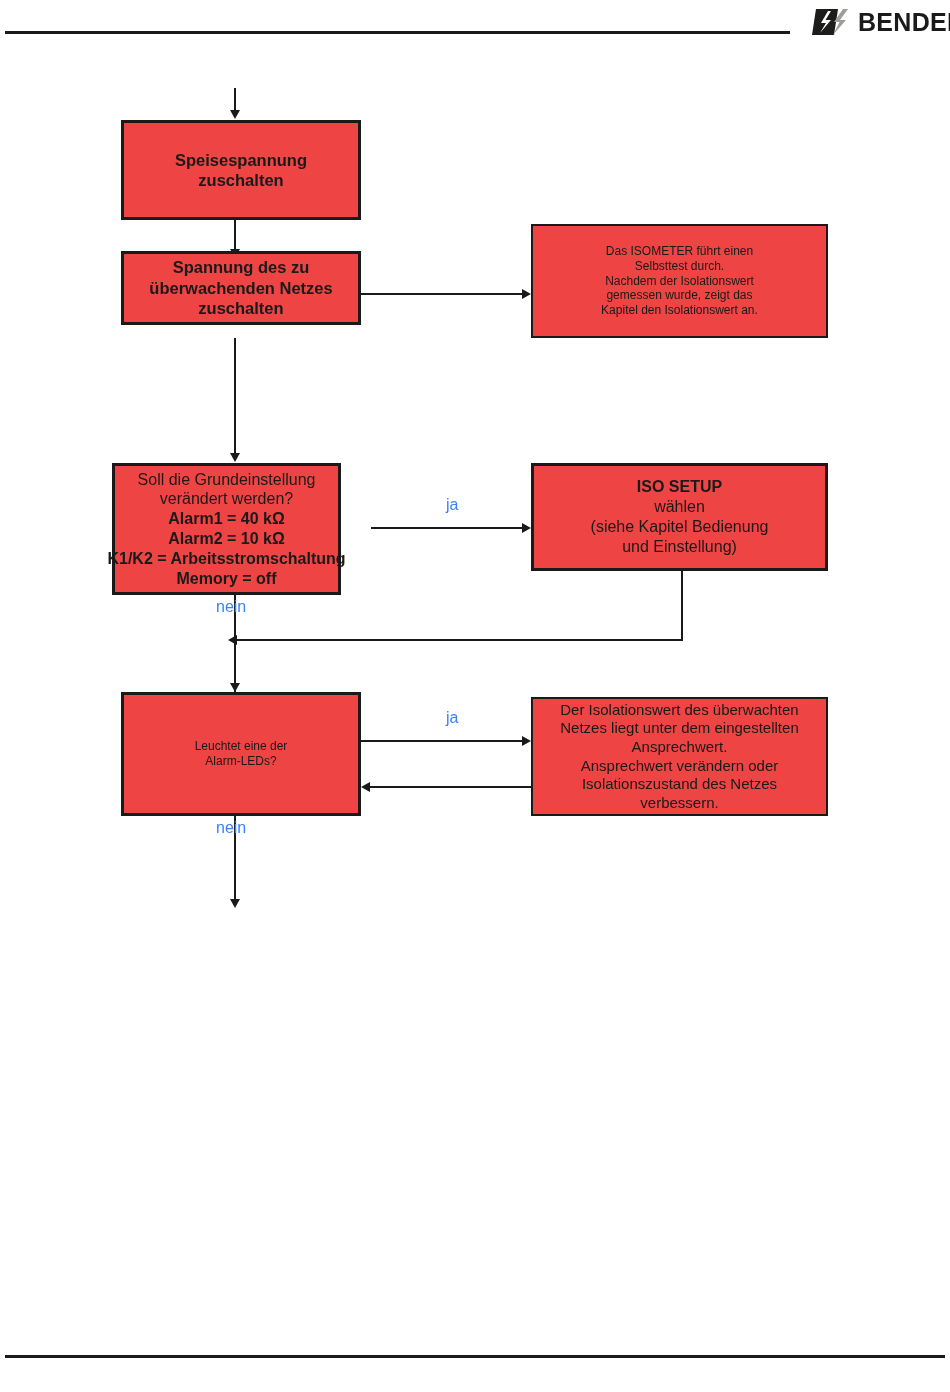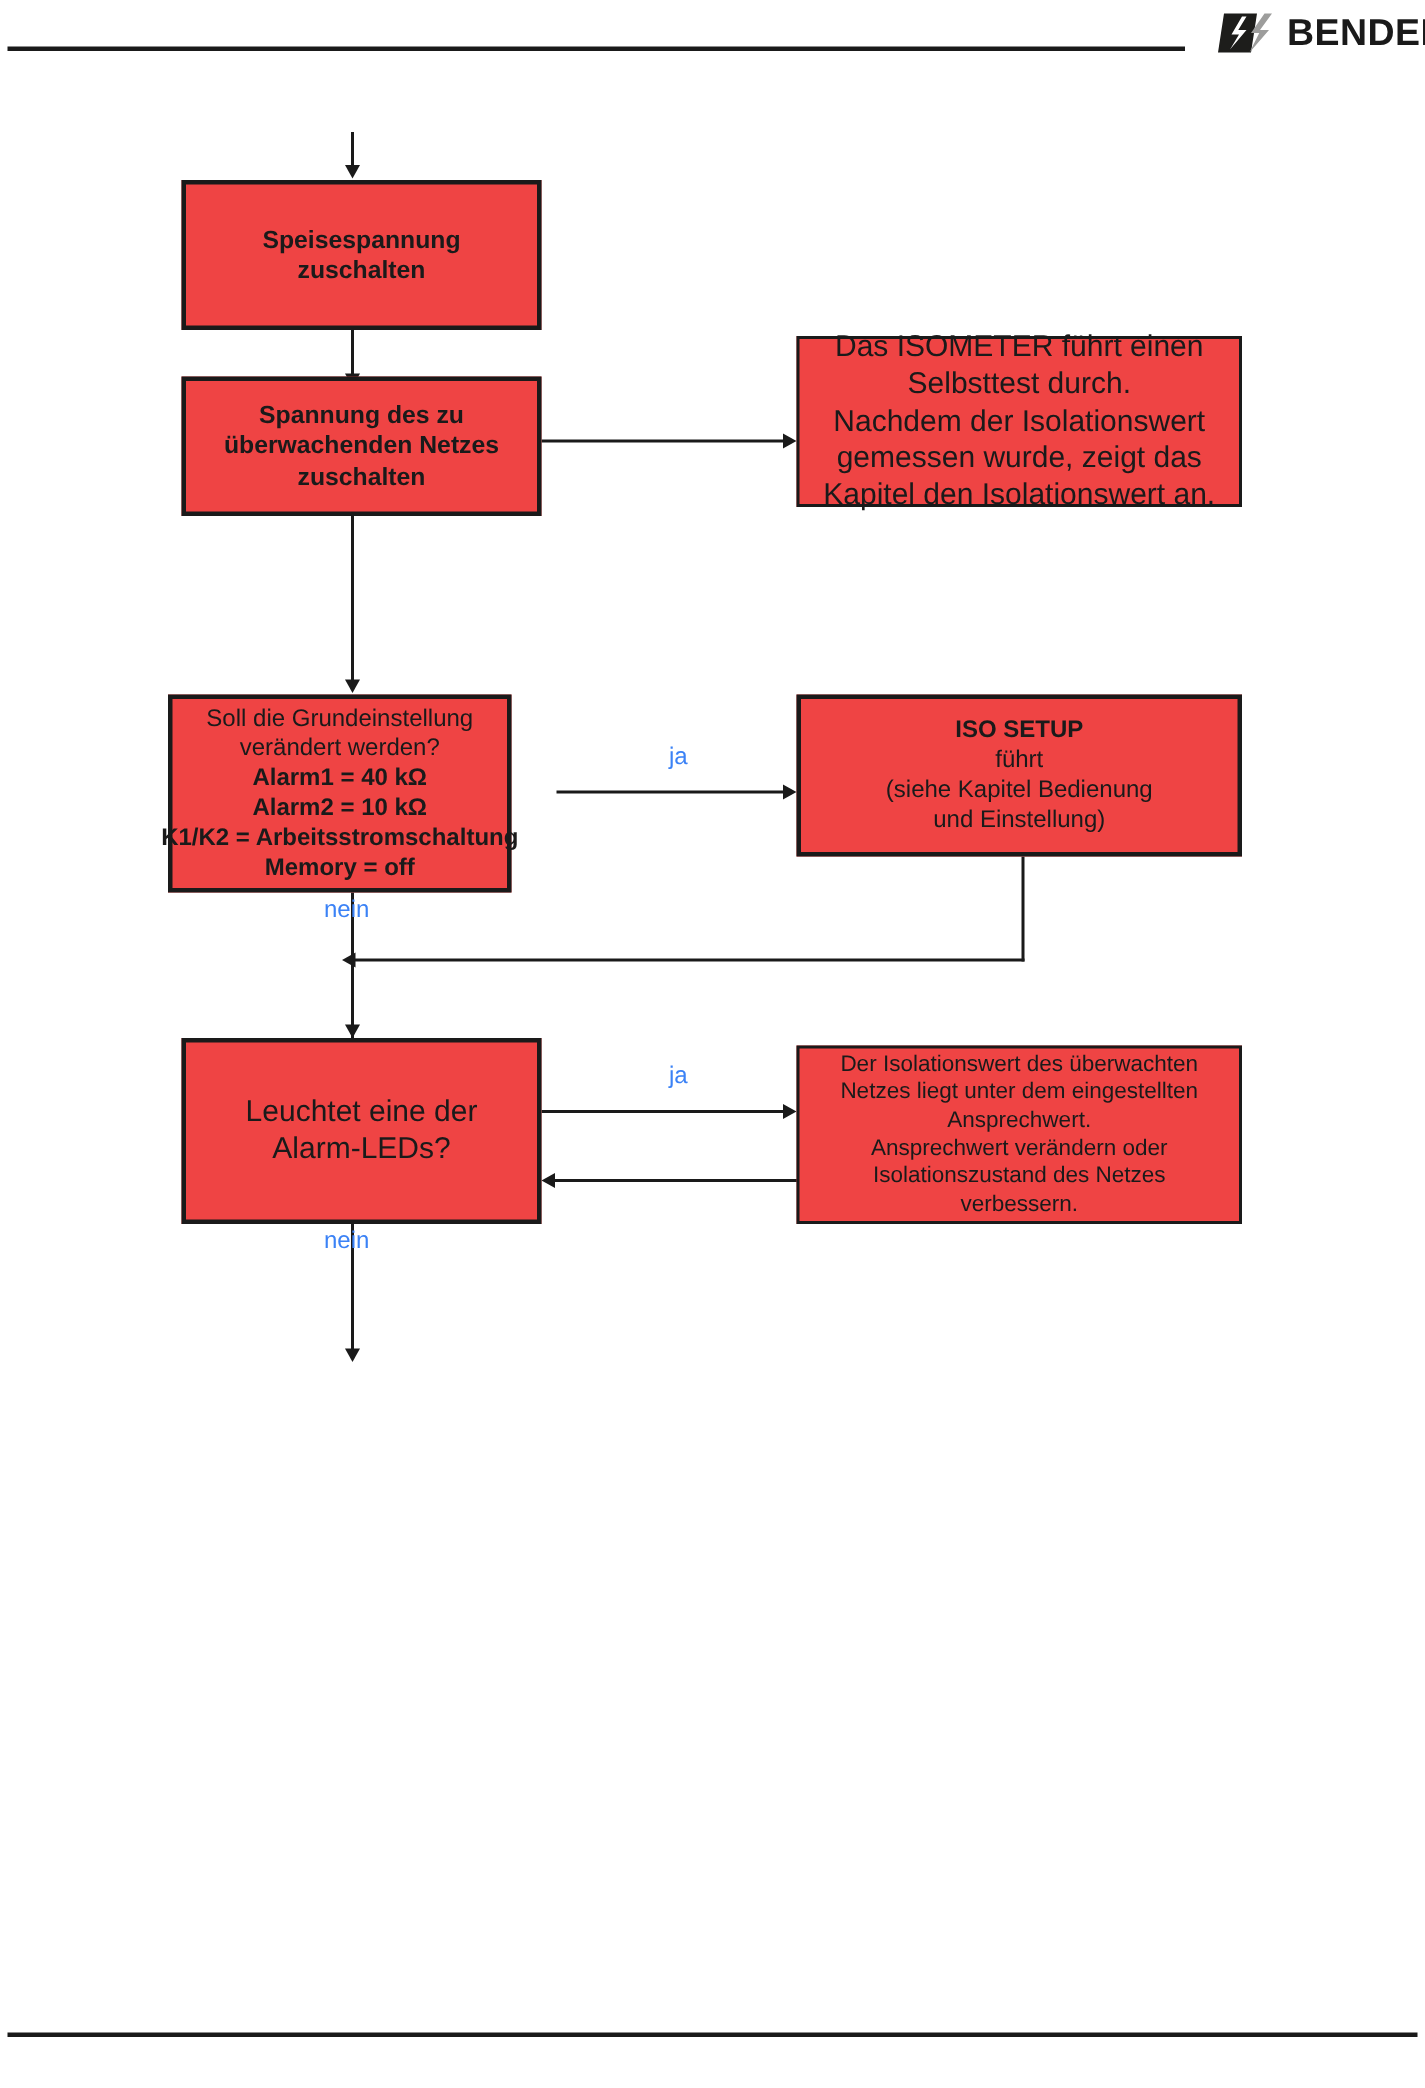--- a/index.html
+++ b/index.html
@@ -81,21 +81,21 @@
   .box-text {
     line-height: 1.24;
     padding: 0 6px;
   }
   .box-text .ln { display: block; white-space: nowrap; }
   .bold   { font-weight: bold; }
   .normal { font-weight: normal; }
 
   
   .t-bold-lg  { font-size: 16.5px; font-weight: bold; }
-  .t-reg-md   { font-size: 20px;  font-weight: normal; }
+  .t-reg-md   { font-size: 12px;  font-weight: normal; }
   .t-mix      { font-size: 16px; }
 
   
   .vline {
     position: absolute;
     background: #1a1a1a;
     width: 2px;
   }
   .hline {
     position: absolute;
@@ -185,21 +185,21 @@
   <div class="arrow-down" style="left:230px; top:899px;"></div>
   <div class="edge-label" style="left:216px; top:819px;">nein</div>
 
   <div class="flow-box thick" style="left:121px; top:120px; width:240px; height:100px;">
     <div class="box-text t-bold-lg">
       <span class="ln bold">Speisespannung</span>
       <span class="ln bold">zuschalten</span>
     </div>
   </div>
 
-  <div class="flow-box thick" style="left:121px; top:251px; width:240px; height:93px;">
+  <div class="flow-box thick" style="left:121px; top:251px; width:240px; height:74px;">
     <div class="box-text t-bold-lg">
       <span class="ln bold">Spannung des zu</span>
       <span class="ln bold">überwachenden Netzes</span>
       <span class="ln bold">zuschalten</span>
     </div>
   </div>
 
   <div class="flow-box thin" style="left:531px; top:224px; width:297px; height:114px;">
     <div class="box-text t-reg-md">
       <span class="ln">Das ISOMETER führt einen</span>
@@ -217,21 +217,21 @@
       <span class="ln bold">Alarm1 = 40 kΩ</span>
       <span class="ln bold">Alarm2 = 10 kΩ</span>
       <span class="ln bold">K1/K2 = Arbeitsstromschaltung</span>
       <span class="ln bold">Memory = off</span>
     </div>
   </div>
 
   <div class="flow-box thick" style="left:531px; top:463px; width:297px; height:108px;">
     <div class="box-text t-mix">
       <span class="ln bold">ISO SETUP</span>
-      <span class="ln normal">führt</span>
+      <span class="ln normal">wählen</span>
       <span class="ln normal">(siehe Kapitel Bedienung</span>
       <span class="ln normal">und Einstellung)</span>
     </div>
   </div>
 
   <div class="flow-box thin" style="left:531px; top:697px; width:297px; height:119px;">
     <div class="box-text" style="font-size:15px;">
       <span class="ln">Der Isolationswert des überwachten</span>
       <span class="ln">Netzes liegt unter dem eingestellten</span>
       <span class="ln">Ansprechwert.</span>

